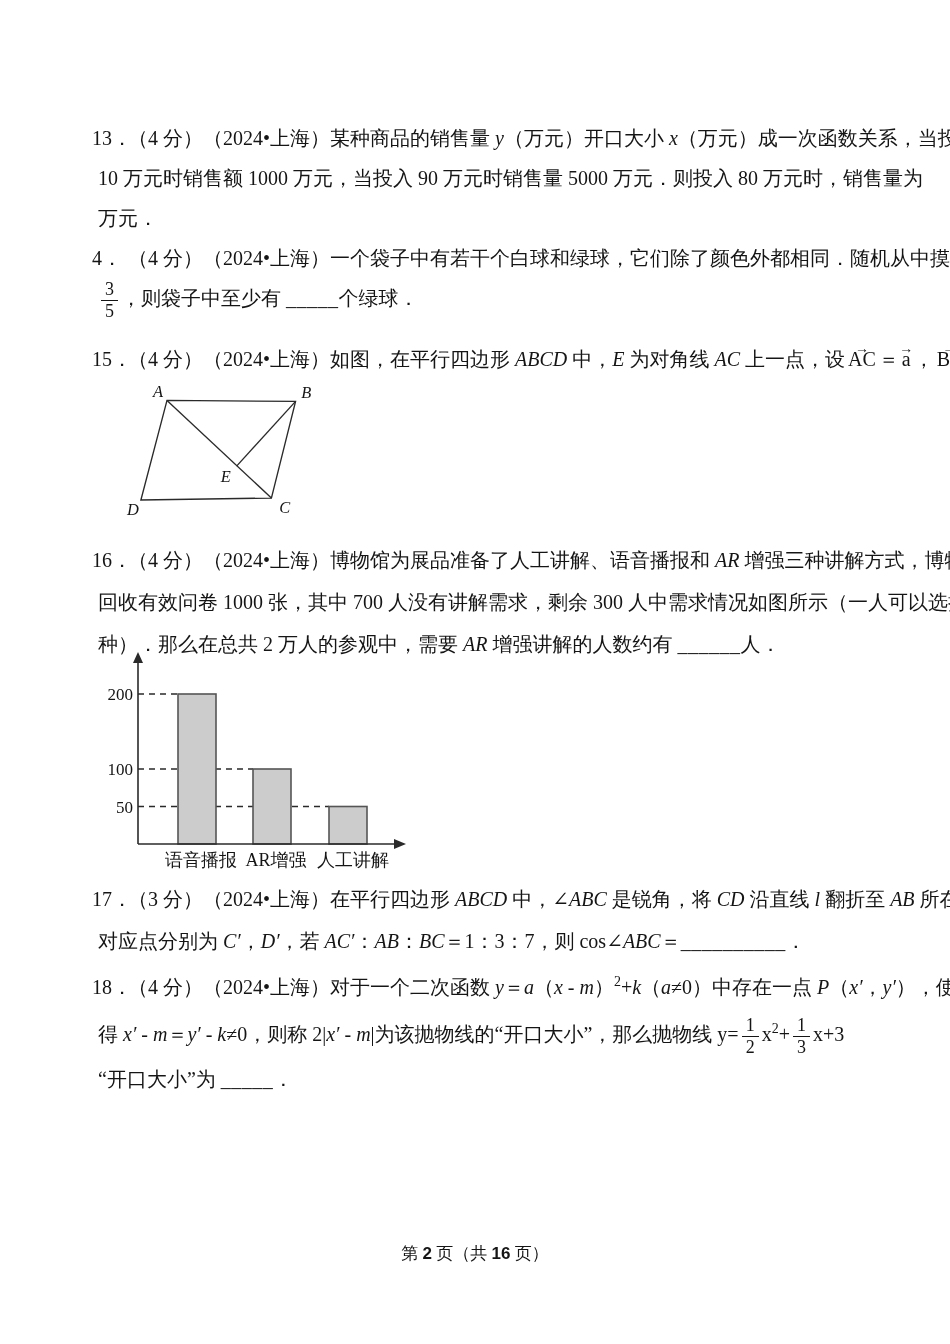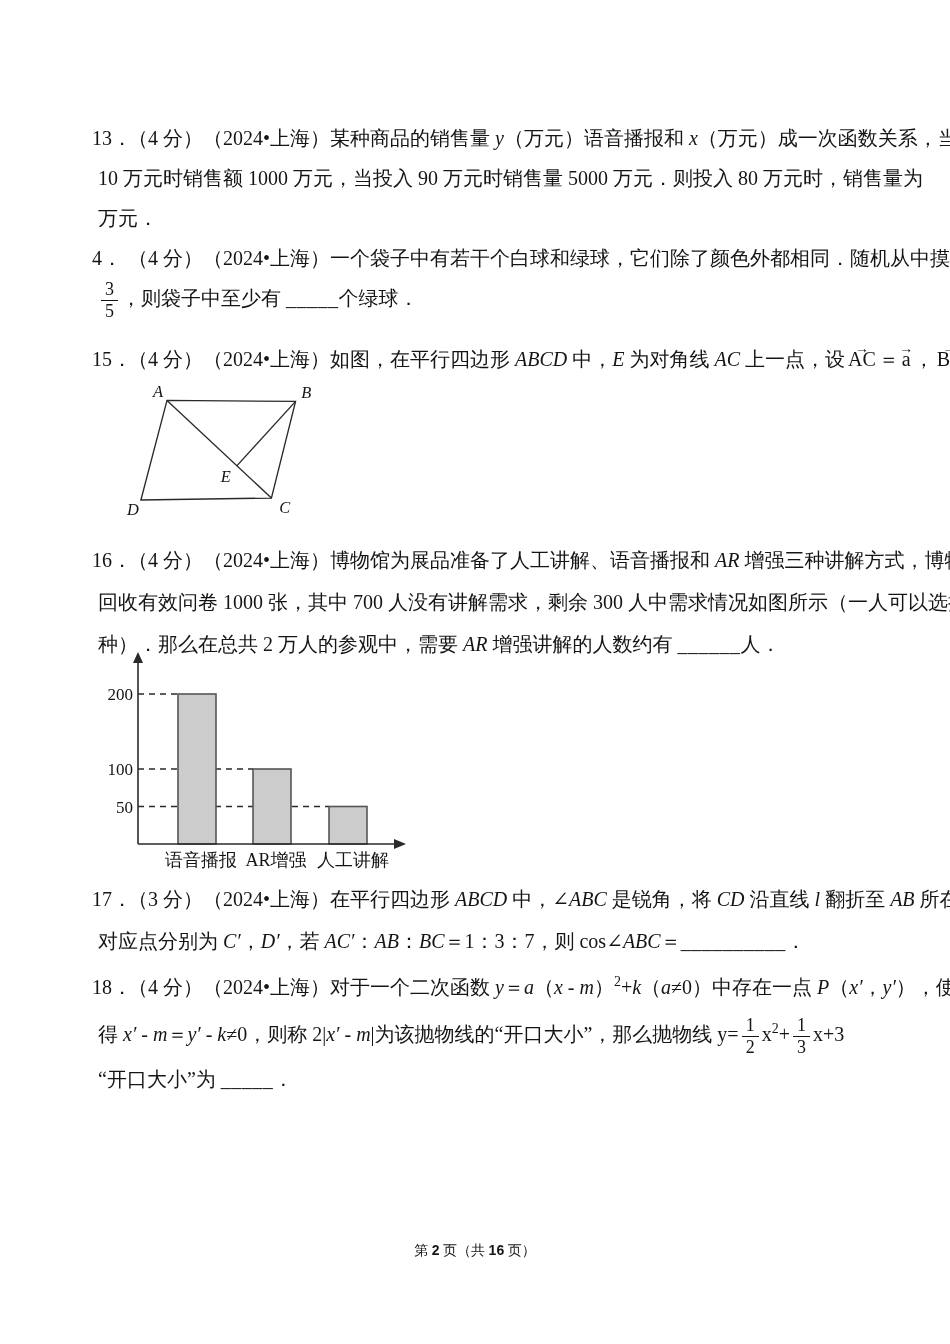--- a/index.html
+++ b/index.html
@@ -22,33 +22,33 @@
         font-size:18px;margin:0 3px;}
   .frac .num{display:block;padding:0 4px;border-bottom:1.4px solid #151515;}
   .frac .den{display:block;padding:0 4px;}
   sup.sup{font-size:0.7em;}
   .fig15{margin:2px 0 0 12px;display:block;}
   .chart16{margin:-14px 0 0 2px;display:block;}
   .q15{margin-top:14px;}
   .q16{margin-top:10px;}
   .q17{margin-top:-8px;}
   .section-heading{font-weight:bold;margin-left:-18px;margin-top:4px;line-height:42px;white-space:nowrap;}
-  .footer{position:absolute;top:1242px;left:0;width:950px;text-align:center;font-size:14px;}
+  .footer{position:absolute;top:1242px;left:0;width:950px;text-align:center;font-size:17px;}
   .fig-label{font-style:italic;font-size:17px;fill:#151515;}
   .chart-text{font-size:17px;fill:#151515;}
   .chart-cat{font-size:18px;fill:#151515;}
   svg{overflow:visible;}
 </style>
 </head>
 <body>
 
 <div class="page">
 
   <div class="q q13">
-    <div class="line"><span class="qnum">13．</span><span><span class="cn">（4 分）（2024•上海）某种商品的销售量 </span><span class="it">y</span><span class="cn">（万元）语音播报和 </span><span class="it">x</span><span class="cn">（万元）成一次函数关系，当投入</span></span></div>
+    <div class="line"><span class="qnum">13．</span><span><span class="cn">（4 分）（2024•上海）某种商品的销售量 </span><span class="it">y</span><span class="cn">（万元）开口大小 </span><span class="it">x</span><span class="cn">（万元）成一次函数关系，当投入</span></span></div>
     <div class="line"><span class="cn">10 万元时销售额 1000 万元，当投入 90 万元时销售量 5000 万元．则投入 80 万元时，销售量为</span></div>
     <div class="line"><span class="cn">万元．</span></div>
   </div>
 
   <div class="q q14">
     <div class="line"><span class="qnum">4．</span><span><span class="cn">（4 分）（2024•上海）一个袋子中有若干个白球和绿球，它们除了颜色外都相同．随机从中摸一个</span></span></div>
     <div class="line"><span class="frac"><span class="num">3</span><span class="den">5</span></span><span class="cn">，则袋子中至少有 </span><span class="blank">_____</span><span class="cn">个绿球．</span></div>
   </div>
 
   <div class="q q15 lh46">

